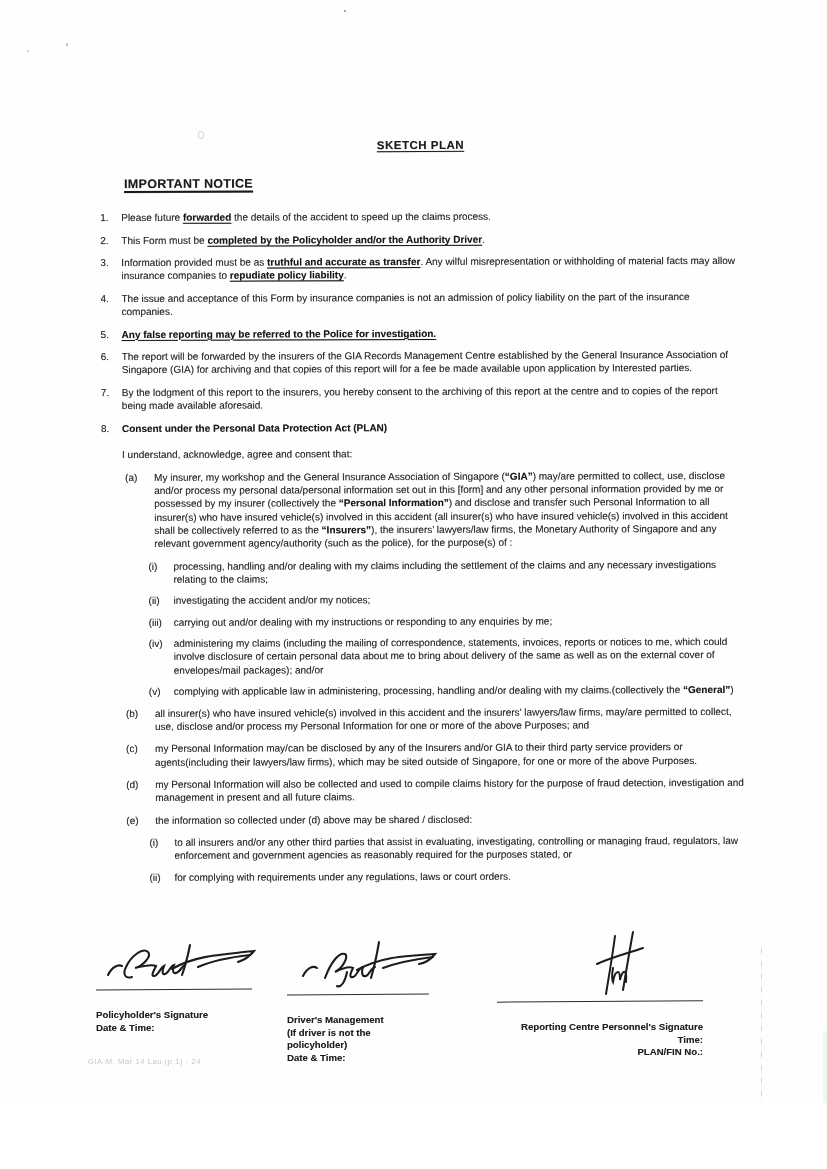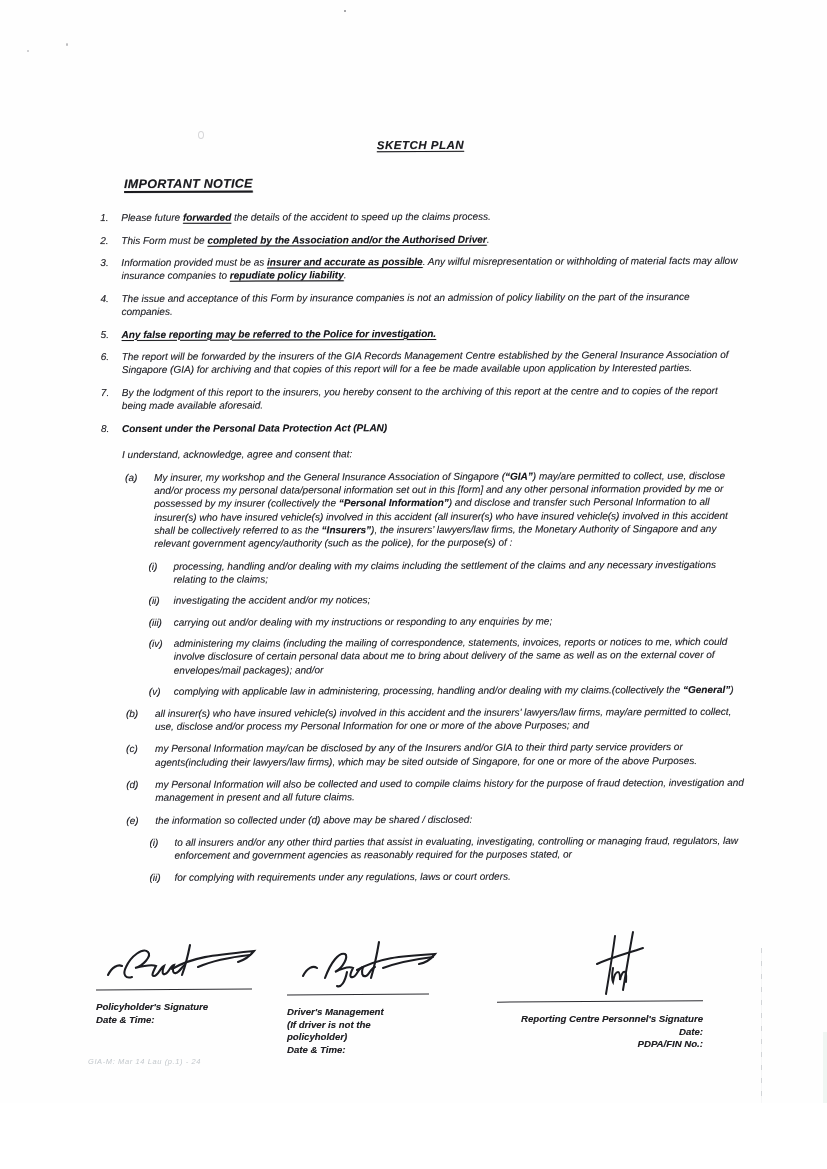--- a/index.html
+++ b/index.html
@@ -3,21 +3,20 @@
 <meta charset="utf-8">
 <style>
   html,body{margin:0;padding:0;background:#ffffff;}
   .page{
     position:relative;
     width:827px;height:1103px;
     background:#fefefe;
     overflow:hidden;
     font-family:"Liberation Sans", sans-serif;
     color:#26262b;
-    font-style:italic;
   }
   .content{position:absolute;left:0;top:0;width:827px;transform:rotate(-0.2deg);}
   .doc-title{margin-top:135px;text-align:center;}
   .doc-title span{
     display:inline-block;transform:translateX(8px);
     font-size:11.5px;font-weight:700;letter-spacing:0.5px;
     text-decoration:underline;text-underline-offset:2px;text-decoration-thickness:1.4px;
     color:#1c1c20;text-shadow:0.2px 0.2px 0.4px rgba(35,35,40,0.45);
   }
   .notice-heading{
@@ -39,21 +38,21 @@
   .clause > .clabel{position:absolute;left:25px;top:0;}
   .sub-group{margin:6px 0 1px 0;}
   .roman{position:relative;padding-left:73px;margin-bottom:8.5px;
     font-size:10px;line-height:13.1px;text-shadow:0.15px 0.15px 0.35px rgba(40,40,48,0.4);}
   .roman > .rlabel{position:absolute;left:48px;top:0;}
   
   .sig-block{position:absolute;font-size:9.6px;line-height:12.6px;font-weight:700;
     color:#202024;text-shadow:0.15px 0.15px 0.35px rgba(40,40,48,0.4);}
   .sig-art{position:absolute;}
   .sig-line{border-top:1.5px solid #2c2c31;width:100%;}
-  .sig-label{margin-top:11px;}
+  .sig-label{margin-top:19px;}
   #sig-policyholder{left:96px;top:933px;width:156px;}
   #sig-policyholder .sig-art{left:6px;top:0;}
   #sig-policyholder .sig-line{margin-top:56px;transform:rotate(-0.4deg);}
   #sig-driver{left:287px;top:930px;width:142px;}
   #sig-driver .sig-art{left:8px;top:2px;}
   #sig-driver .sig-line{margin-top:64px;transform:rotate(-0.5deg);}
   #sig-reporting{left:497px;top:930px;width:206px;text-align:right;}
   #sig-reporting .sig-art{left:96px;top:0;}
   #sig-reporting .sig-line{margin-top:71px;transform:rotate(-0.35deg);}
   .footer-code{
@@ -84,25 +83,25 @@
 
     <div class="notice-heading">IMPORTANT NOTICE</div>
 
     <div class="notice-list">
         <div class="num-item">
           <span class="num">1.</span>
           <div><span>Please future </span><span class="b u">forwarded</span><span> the details of the accident to speed up the claims process.</span></div>
         </div>
         <div class="num-item">
           <span class="num">2.</span>
-          <div><span>This Form must be </span><span class="b u">completed by the Association and/or the Authorised Driver</span><span>.</span></div>
+          <div><span>This Form must be </span><span class="b u">completed by the Policyholder and/or the Authority Driver</span><span>.</span></div>
         </div>
         <div class="num-item">
           <span class="num">3.</span>
-          <div><span>Information provided must be as </span><span class="b u">insurer and accurate as possible</span><span>. Any wilful misrepresentation or withholding of material facts may allow insurance companies to </span><span class="b u">repudiate policy liability</span><span>.</span></div>
+          <div><span>Information provided must be as </span><span class="b u">truthful and accurate as transfer</span><span>. Any wilful misrepresentation or withholding of material facts may allow insurance companies to </span><span class="b u">repudiate policy liability</span><span>.</span></div>
         </div>
         <div class="num-item">
           <span class="num">4.</span>
           <div><span>The issue and acceptance of this Form by insurance companies is not an admission of policy liability on the part of the insurance companies.</span></div>
         </div>
         <div class="num-item">
           <span class="num">5.</span>
           <div><span class="b u">Any false reporting may be referred to the Police for investigation.</span></div>
         </div>
         <div class="num-item">
@@ -203,22 +202,22 @@
 
   <div class="sig-block" id="sig-reporting">
     <svg class="sig-art" width="58" height="70" viewBox="0 0 58 70" fill="none" stroke="#1b1c21" stroke-width="2" stroke-linecap="round">
       <path d="M22,6 C20,22 16,46 13,64"></path>
       <path d="M40,2 C37,18 33,42 30,60"></path>
       <path d="M4,34 C16,28 32,24 50,18"></path>
       <path d="M20,38 C19,44 19,50 20,52 C21,46 23,42 25,42 C27,42 27,47 27,50 C28,45 30,41 32,42 C34,43 33,49 33,52"></path>
     </svg>
     <div class="sig-line"></div>
     <div class="sig-label">Reporting Centre Personnel's Signature</div>
-    <div>Date:</div>
-    <div>PDPA/FIN No.:</div>
+    <div>Time:</div>
+    <div>PLAN/FIN No.:</div>
   </div>
 
   <div class="footer-code">GIA-M: Mar 14 Lau (p.1) - 24</div>
 
   <div class="speck" style="left:344px;top:10px;width:2px;height:2px;"></div>
   <div class="speck" style="left:66px;top:43px;width:2px;height:3px;opacity:.6;"></div>
   <div class="speck" style="left:27px;top:50px;width:2px;height:2px;opacity:.5;"></div>
   <div class="speck" style="left:198px;top:131px;width:4px;height:6px;background:none;border:1px solid rgba(140,140,145,0.35);"></div>
   <div class="scratch"></div>
   <div class="edge-sliver"></div>

